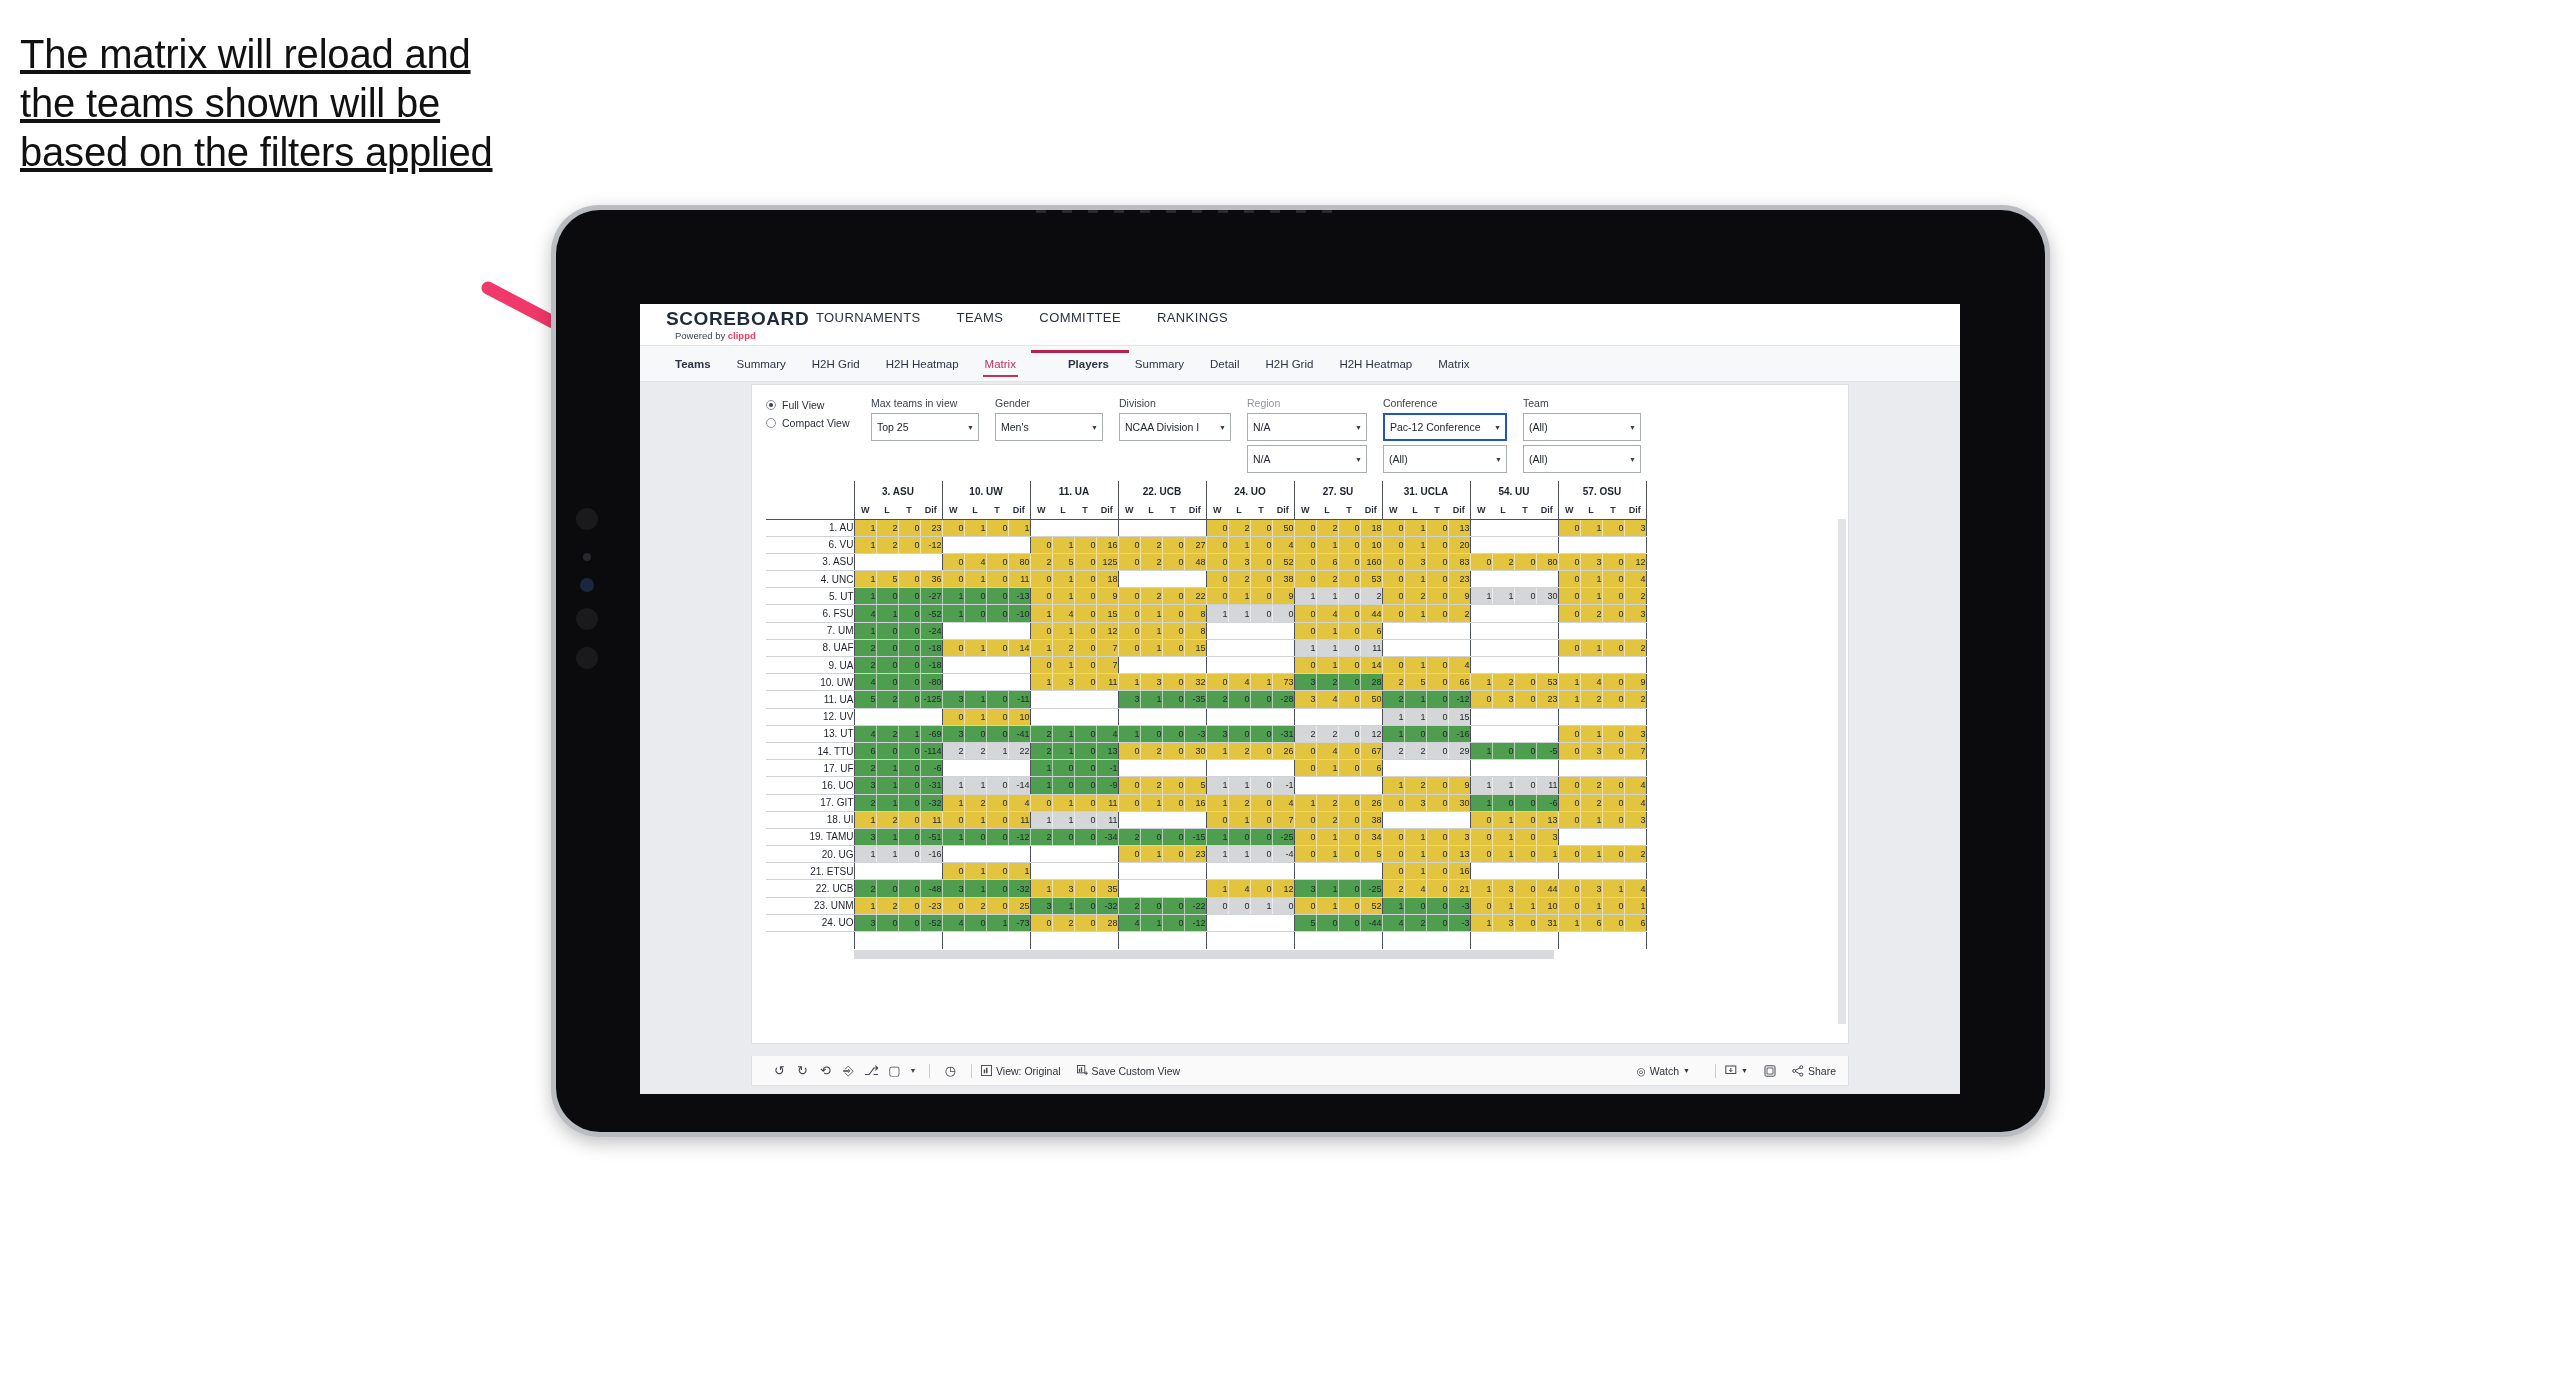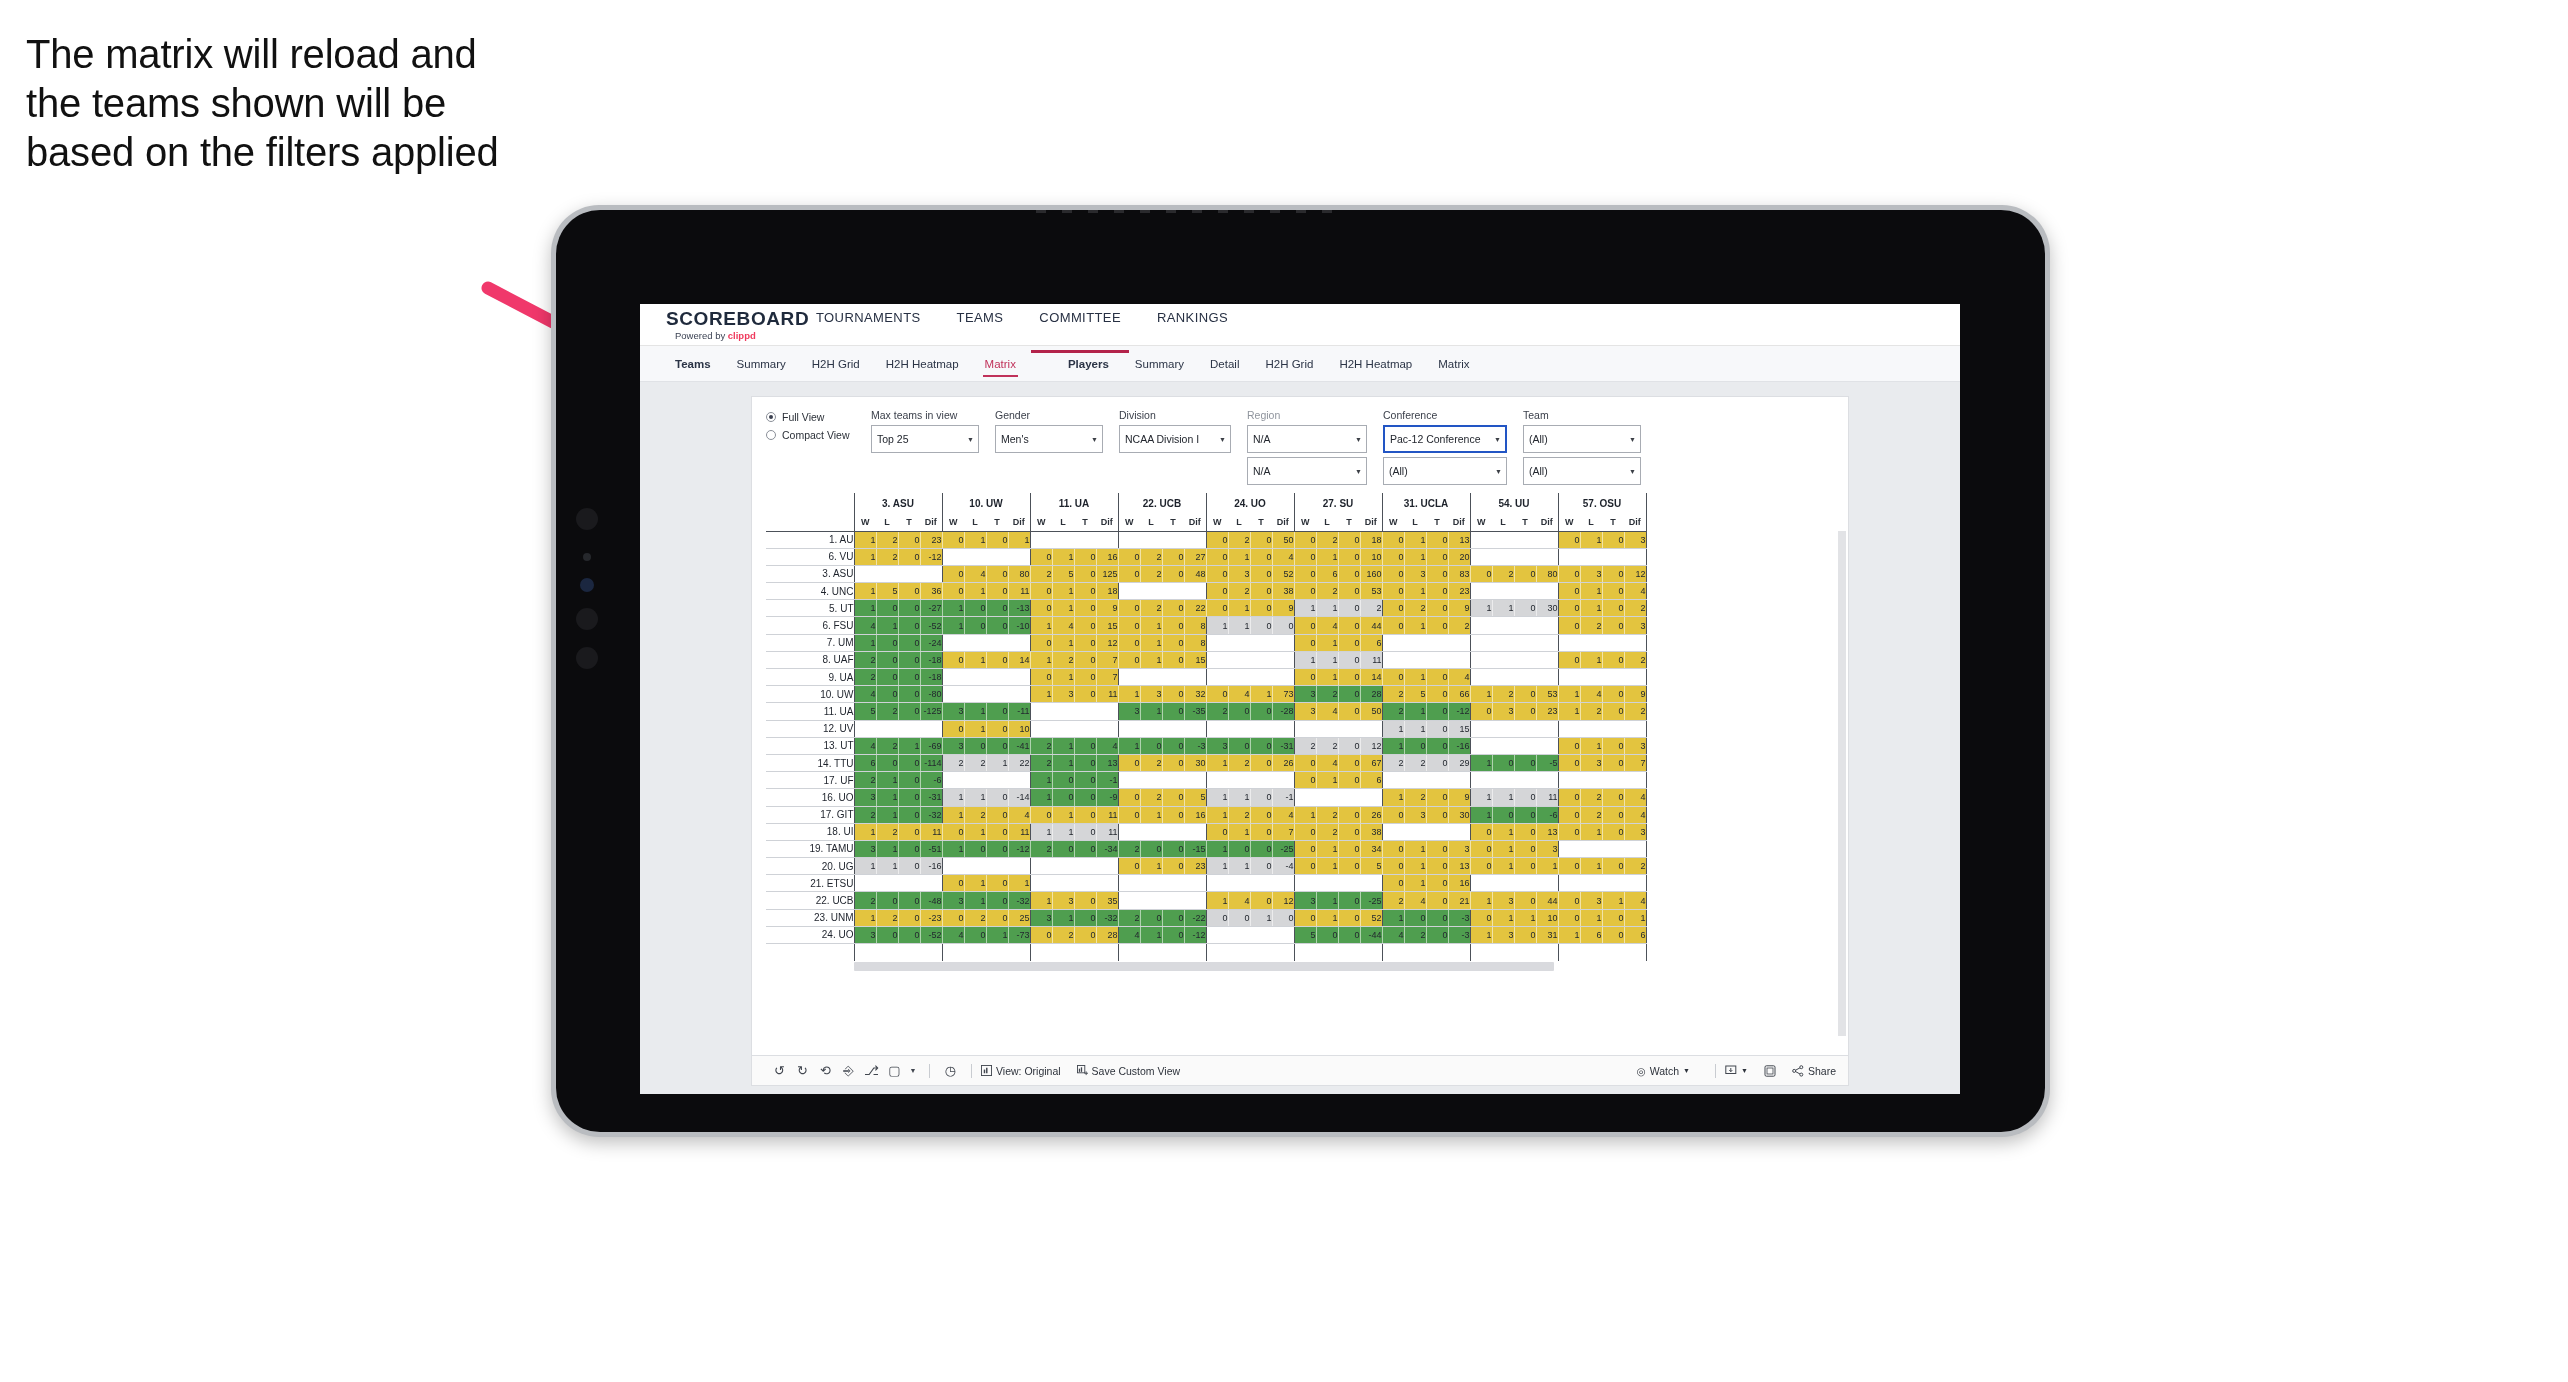--- a/index.html
+++ b/index.html
@@ -8,27 +8,28 @@
     width: 2568px; height: 1382px;
     background: #ffffff;
     font-family: "Liberation Sans", sans-serif;
     overflow: hidden;
   }
   #stage { position: relative; width: 2568px; height: 1382px; background:#fff; }
 
   
   #caption {
     position: absolute;
-    left: 26px; top: 30px;
+    left: 20px; top: 30px;
     width: 500px;
     font-size: 40px;
     line-height: 1.22;
     color: #111;
     font-family: "Liberation Sans", sans-serif;
     letter-spacing: -0.2px;
+    text-decoration: underline;
   }
 
   
   #arrow { position: absolute; left: 480px; top: 280px; width: 460px; height: 260px; pointer-events:none; }
 
   
   #tablet {
     position: absolute;
     left: 551px; top: 205px;
     width: 1499px; height: 932px;
@@ -97,21 +98,21 @@
   .subnav-item.bold { font-weight:700; }
   .subnav-item.sel { color:#c0325a; }
   .subnav-item.sel::after {
     content:""; position:absolute; left:11px; right:11px; bottom:5px;
     height:2px; background:#c0325a;
   }
   .subnav-gap { width: 26px; }
 
   
   #card {
-    position:absolute; left: 111px; top: 92px;
+    position:absolute; left: 111px; top: 80px;
     width: 1098px; height: 660px;
     background:#ffffff; border:1px solid #dcdee2;
   }
 
   
   #filters { display:flex; padding: 12px 14px 8px 14px; gap: 0; }
   .fcol { margin-right: 16px; }
   .flabel { font-size: 10.5px; color:#3a3f4a; margin-bottom: 3px; height:13px;}
   .flabel.muted { color:#8f949d; }
   select, .fakeselect {

